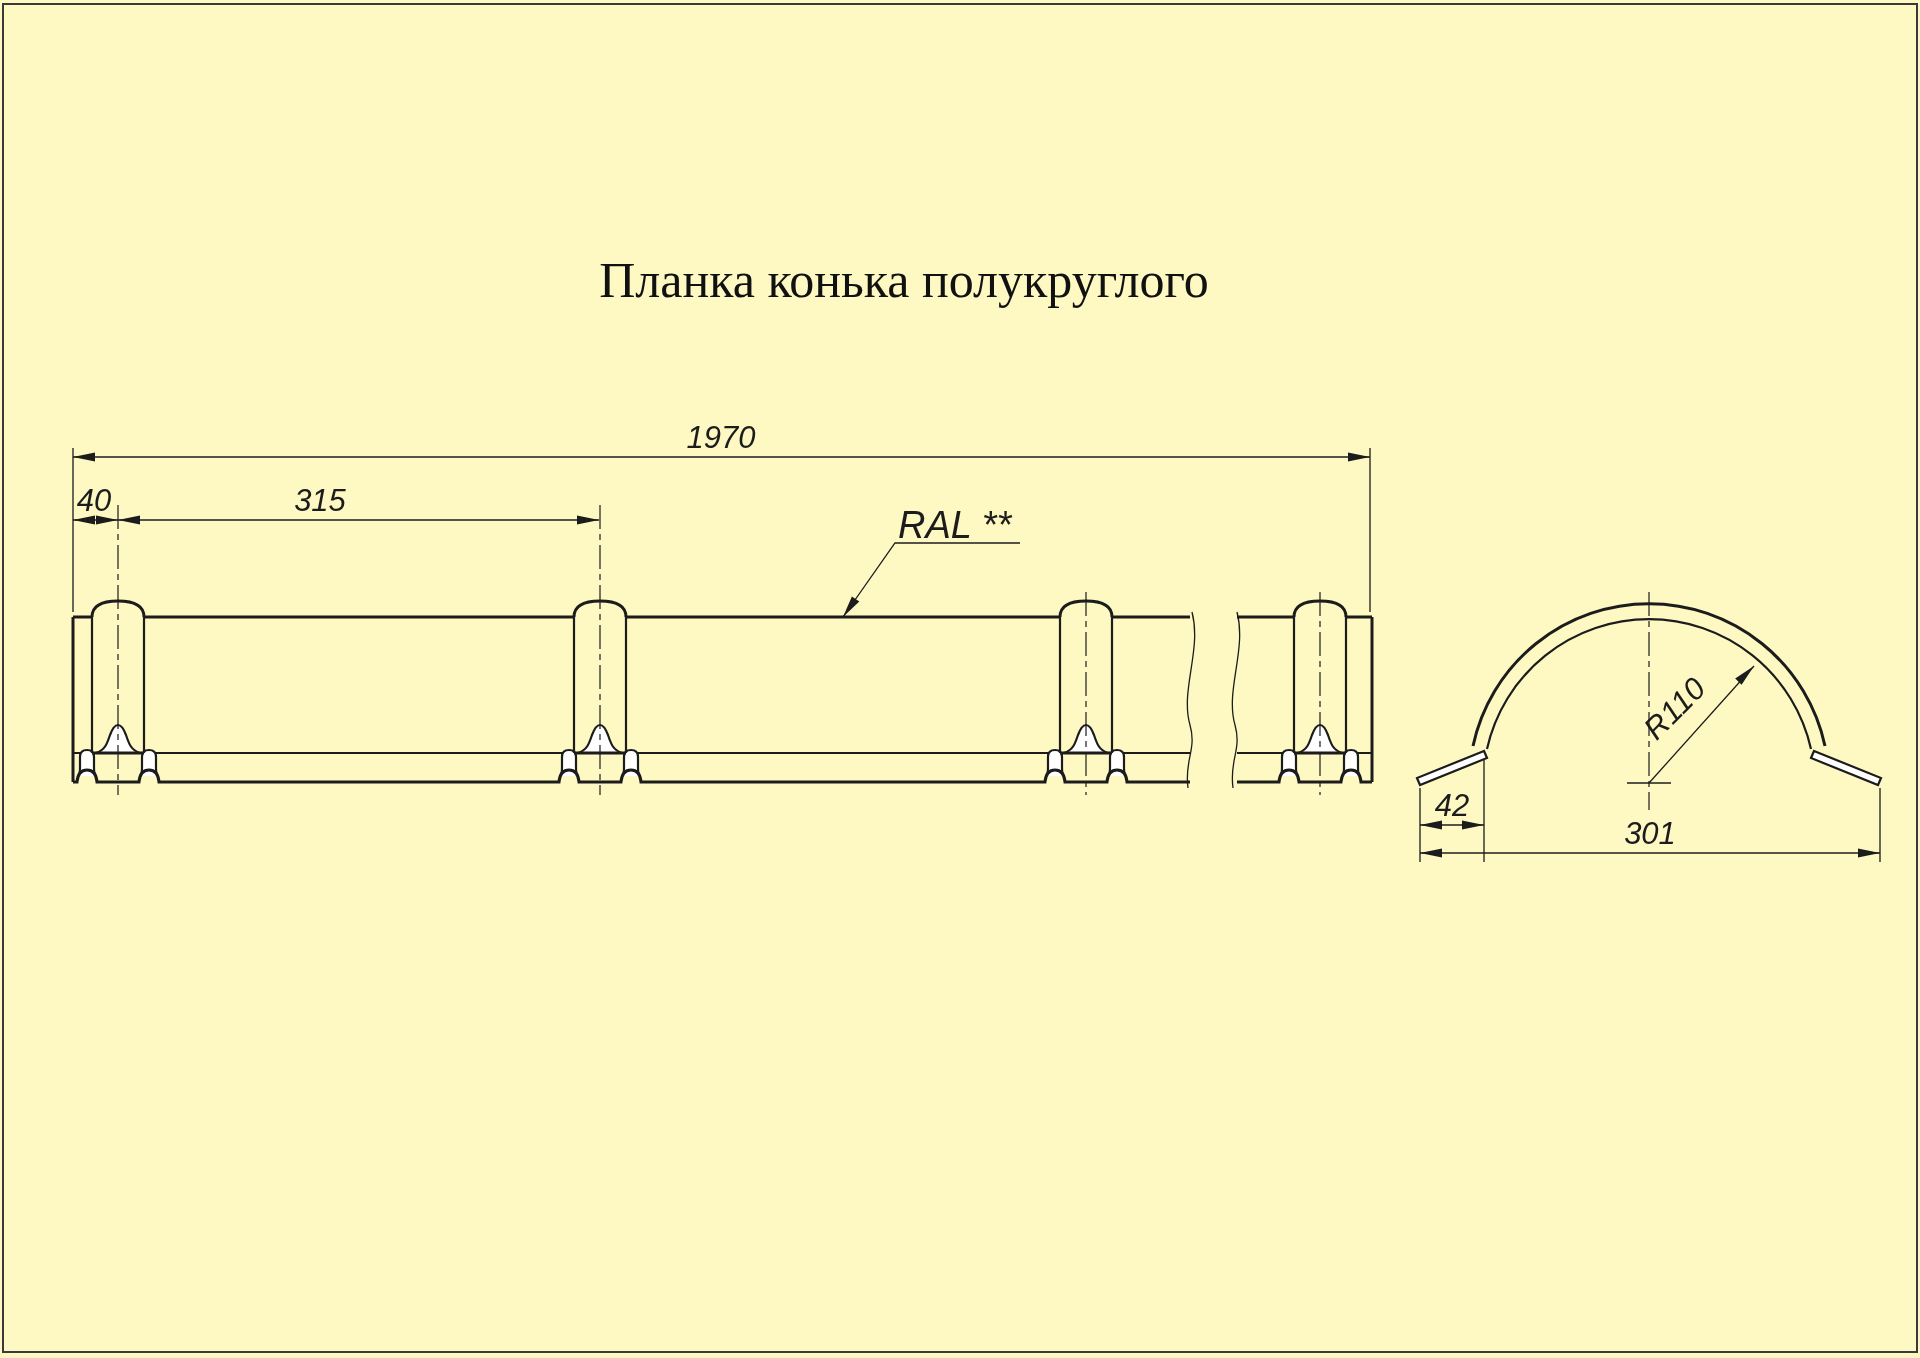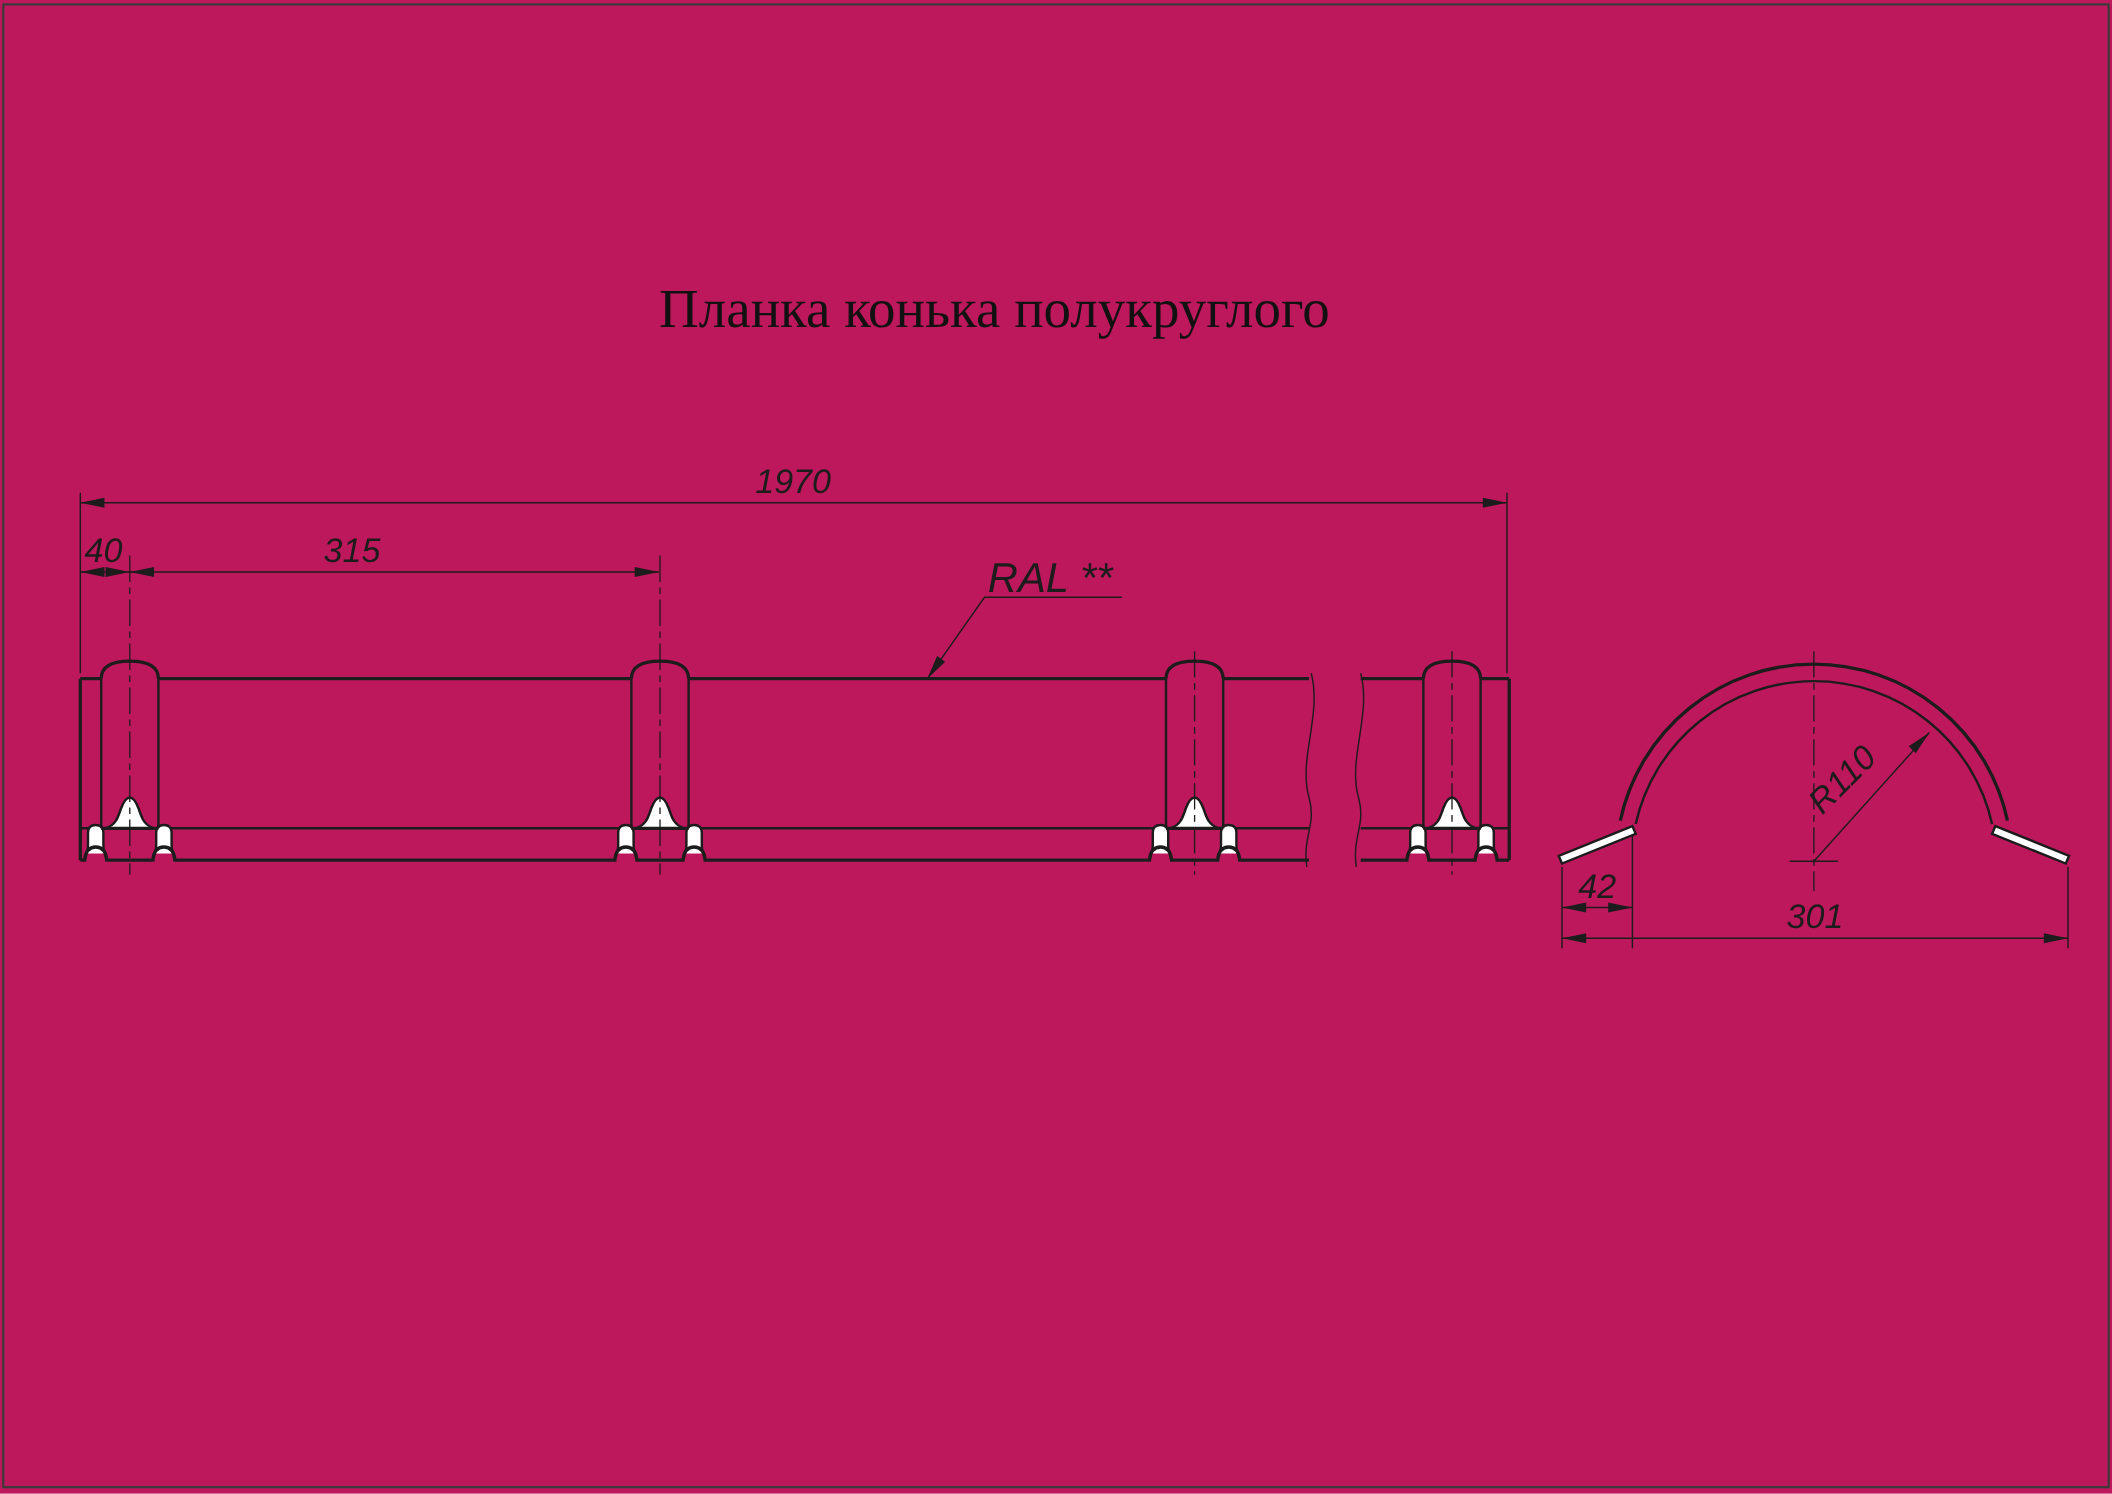--- a/index.html
+++ b/index.html
@@ -1,16 +1,16 @@
 <!DOCTYPE html>
 <html><head>
 <meta charset="utf-8">
 <style>
   html,body{margin:0;padding:0;background:#ffffff;}
-  .page{position:relative;width:1920px;height:1358px;background:#be185d;overflow:hidden;}
+  .page{position:relative;width:1920px;height:1358px;background:#fef9c3;overflow:hidden;}
   svg{position:absolute;left:0;top:0;}
   .ink{stroke:#1c1c1c;fill:none;}
   .lw-thick{stroke-width:3;}
   .lw-med{stroke-width:2.2;}
   .lw-thin{stroke-width:1.3;}
   .fill-white{fill:#ffffff;}
   .arrow{fill:#1c1c1c;stroke:none;}
   .centerline{stroke:#1c1c1c;stroke-width:1.2;fill:none;stroke-dasharray:24 5 6 5;}
   .dim-text{font-family:"Liberation Sans","DejaVu Sans",sans-serif;font-style:italic;font-size:31px;fill:#1c1c1c;}
   .ral-text{font-family:"Liberation Sans","DejaVu Sans",sans-serif;font-style:italic;font-size:38px;fill:#1c1c1c;}

